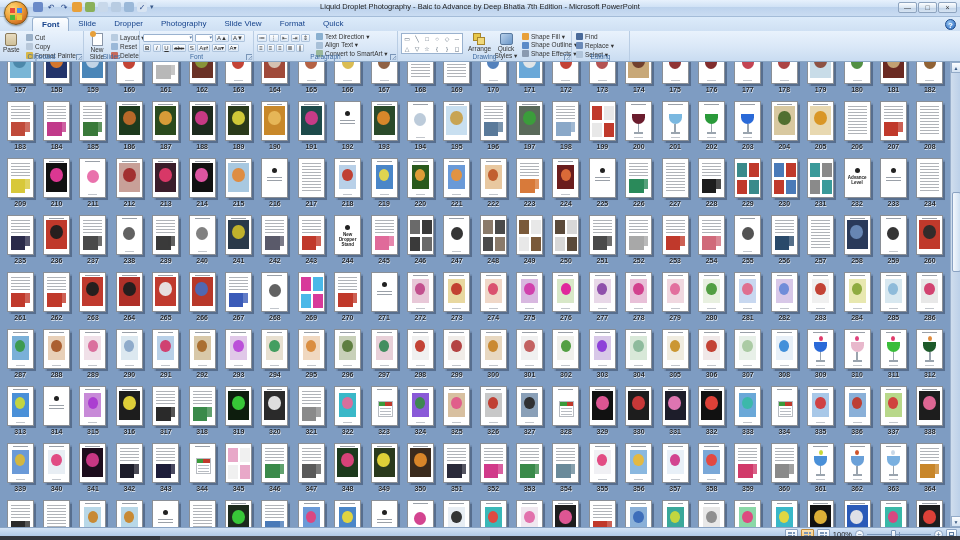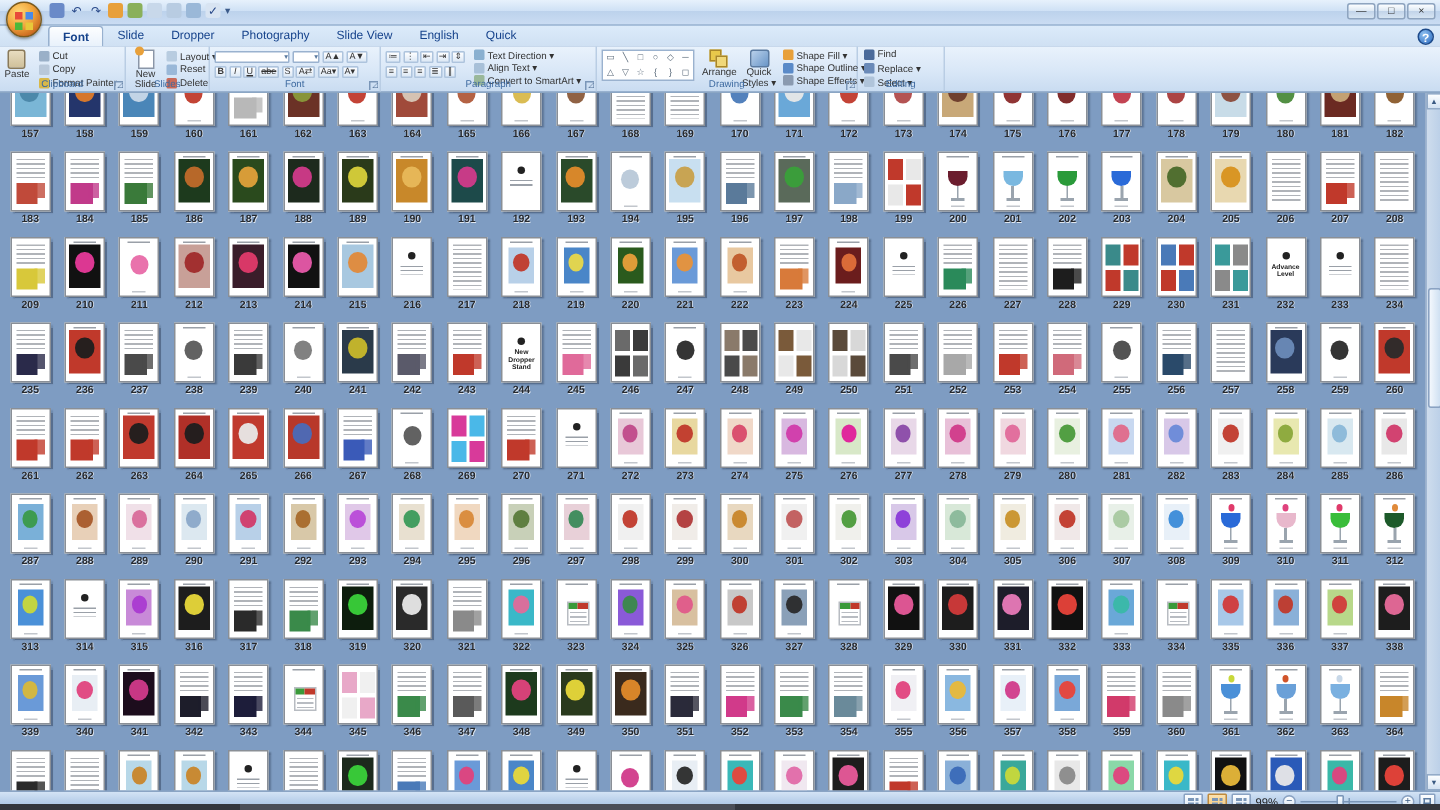--- a/index.html
+++ b/index.html
@@ -118,20 +118,21 @@
   .fitbtn{width:11px;height:10px;border:1px solid #8aa2c2;border-radius:1px;background:linear-gradient(#fdfeff,#dce8f5);
     position:relative;}
   .fitbtn:after{content:"";position:absolute;inset:2px;border:1px dashed #5a7aa0;}
   .bottomdark{position:absolute;left:0;right:0;bottom:0;height:4px;background:#33363d;z-index:7;}
   .bottomdark .seg{position:absolute;left:160px;width:330px;top:0;bottom:0;background:#4a4e57;}
 </style>
 </head>
 <body>
 
 <div class="titlebar">
+  <div class="win-title">Liquid Droplet Photography -  Baic to Advance by Deep Bhatia 7th Edition  -  Microsoft PowerPoint</div>
   <div class="winbtns">
     <div class="winbtn">—</div>
     <div class="winbtn">□</div>
     <div class="winbtn">×</div>
   </div>
 </div>
 <div class="office-btn">
   <span class="sq" style="left:5px;top:6px;background:#e84a3a"></span>
   <span class="sq" style="left:12px;top:6px;background:#4a8ae8"></span>
   <span class="sq" style="left:5px;top:13px;background:#4ab83a"></span>
@@ -150,21 +151,21 @@
     <span class="qat-arrow">▾</span>
   </div>
 
 <div class="tabrow">
   <div class="tabs">
       <div class="tab active">Font</div>
       <div class="tab">Slide</div>
       <div class="tab">Dropper</div>
       <div class="tab">Photography</div>
       <div class="tab">Slide View</div>
-      <div class="tab">English</div>
+      <div class="tab">Format</div>
       <div class="tab">Quick</div>
     </div>
   <div class="help-btn">?</div>
 </div>
 
 <div class="ribbon">
 
   <div class="rgroup" style="left:0;width:84px">
     <div style="position:absolute;left:3px;top:2px" class="bigbtn">
       <div style="width:12px;height:13px;border:1px solid #8a7a5a;background:linear-gradient(#e8dcc0,#cfc09a);border-radius:2px"></div>
@@ -2370,21 +2371,21 @@
   <div class="right">
     <div class="viewbtn">
         <div class="vglyph"></div>
       </div>
     <div class="viewbtn active">
         <div class="vglyph"></div>
       </div>
     <div class="viewbtn">
         <div class="vglyph"></div>
       </div>
-    <span class="zoomtxt">99%</span>
+    <span class="zoomtxt">100%</span>
     <div class="zbtn">−</div>
     <div class="ztrack">
       <div class="line"></div>
         <div class="mid"></div>
       <div class="zthumb"></div>
     </div>
     <div class="zbtn">+</div>
     <div class="fitbtn"></div>
   </div>
 </div>

